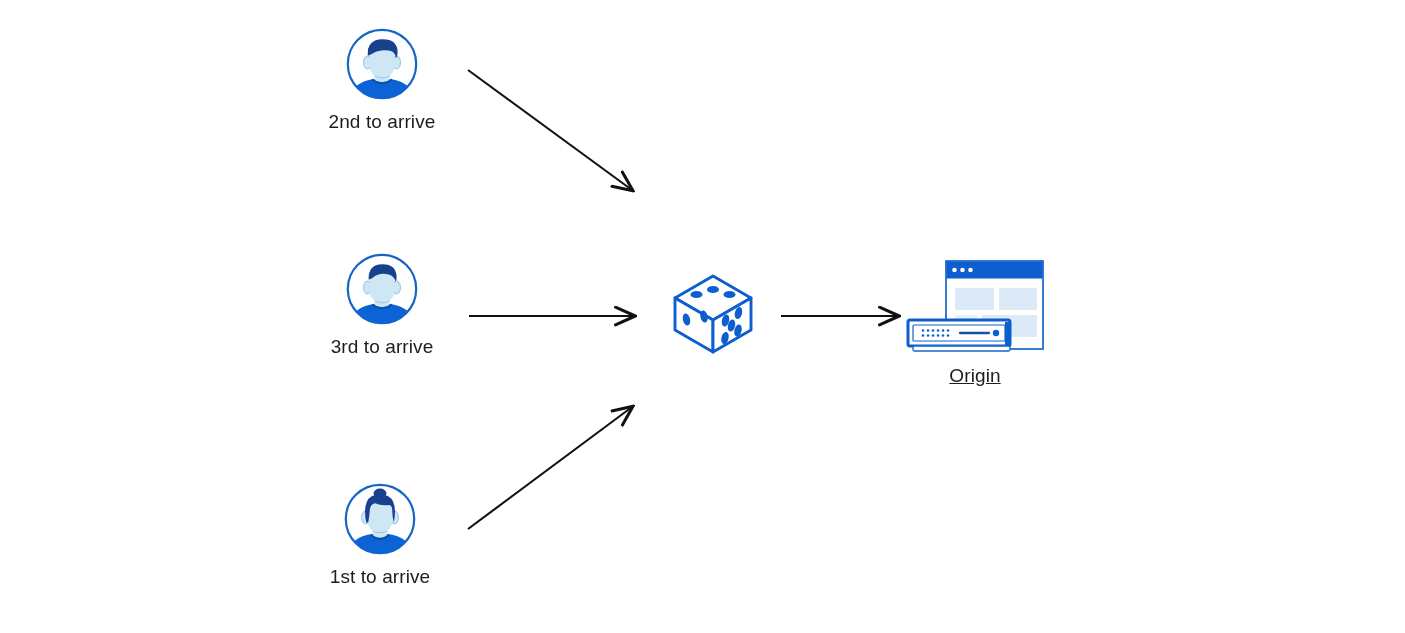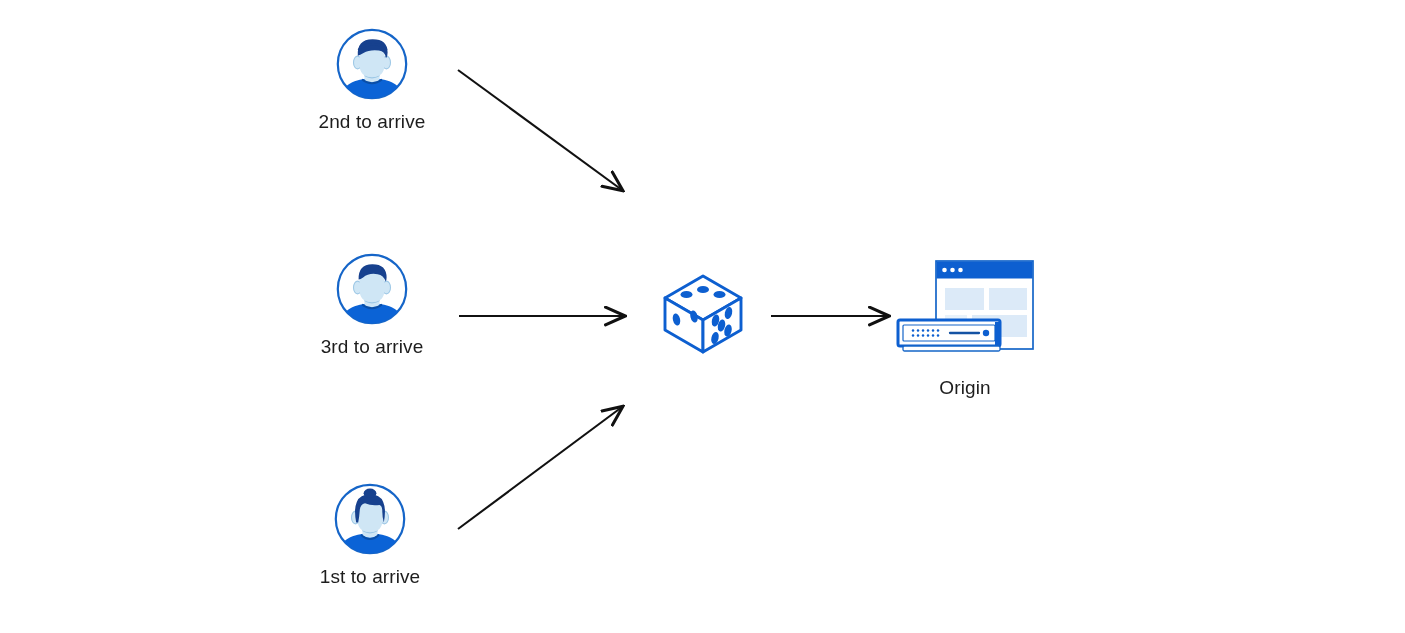--- a/index.html
+++ b/index.html
@@ -9,21 +9,21 @@
   }
   body {
     width: 1405px;
     height: 633px;
     font-family: "Liberation Sans", sans-serif;
     position: relative;
     overflow: hidden;
   }
   #canvas {
     position: absolute;
-    left: 0;
+    left: 10px;
     top: 0;
     width: 1386px;
     height: 633px;
   }
   .node {
     position: absolute;
     display: flex;
     flex-direction: column;
     align-items: center;
   }
@@ -218,16 +218,16 @@
             <circle cx="28" cy="77.5" r="1.25"></circle>
               <circle cx="33" cy="77.5" r="1.25"></circle>
             <circle cx="38" cy="77.5" r="1.25"></circle>
               <circle cx="43" cy="77.5" r="1.25"></circle>
           </g>
           <line x1="55" y1="75" x2="84" y2="75" stroke="#1452a3" stroke-width="2.3" stroke-linecap="round"></line>
           <circle cx="91" cy="75" r="3.2" fill="#0d5fd0"></circle>
         </g>
       </svg>
     </div>
-    <div class="node-label" style="margin-top:14px;">Origin</div>
+    <div class="node-label" style="margin-top:2px;text-decoration:underline;">Origin</div>
   </div>
 
 </div>
 
 </body></html>

